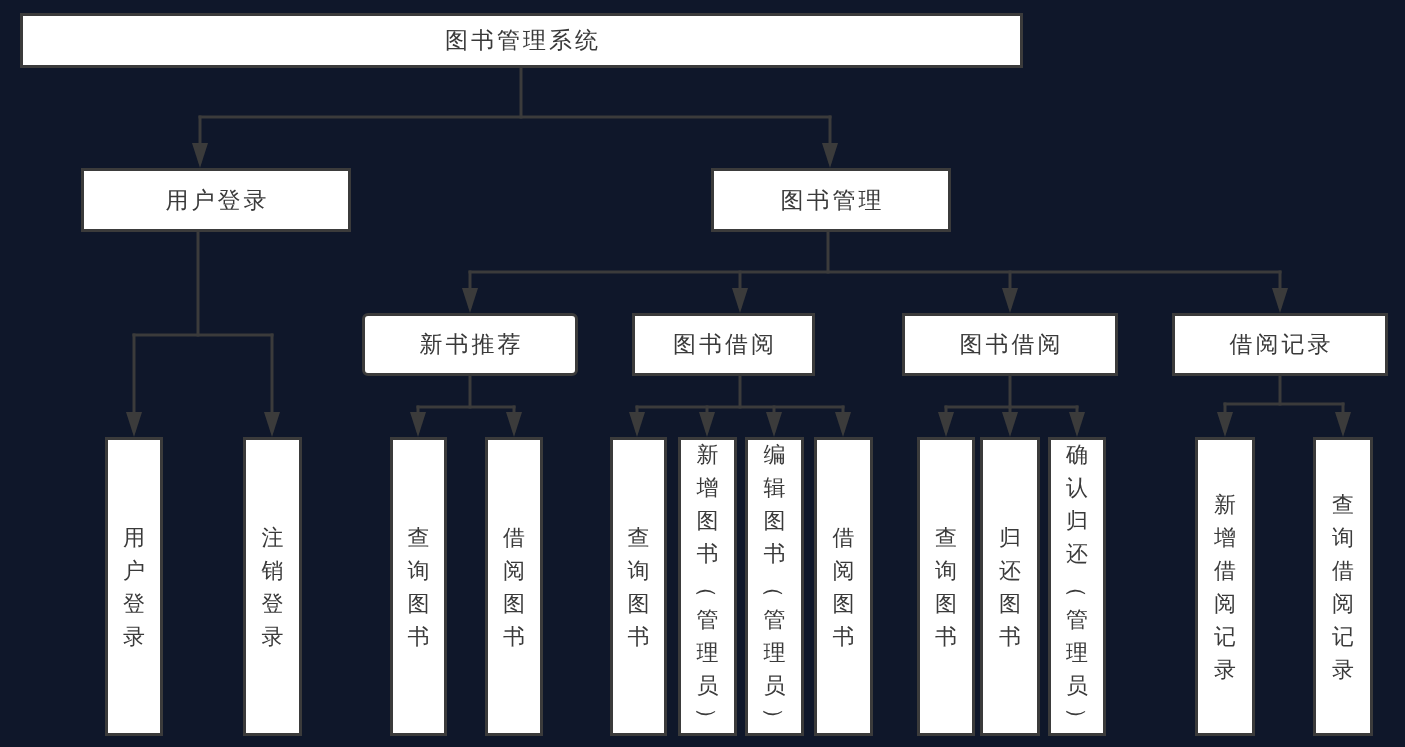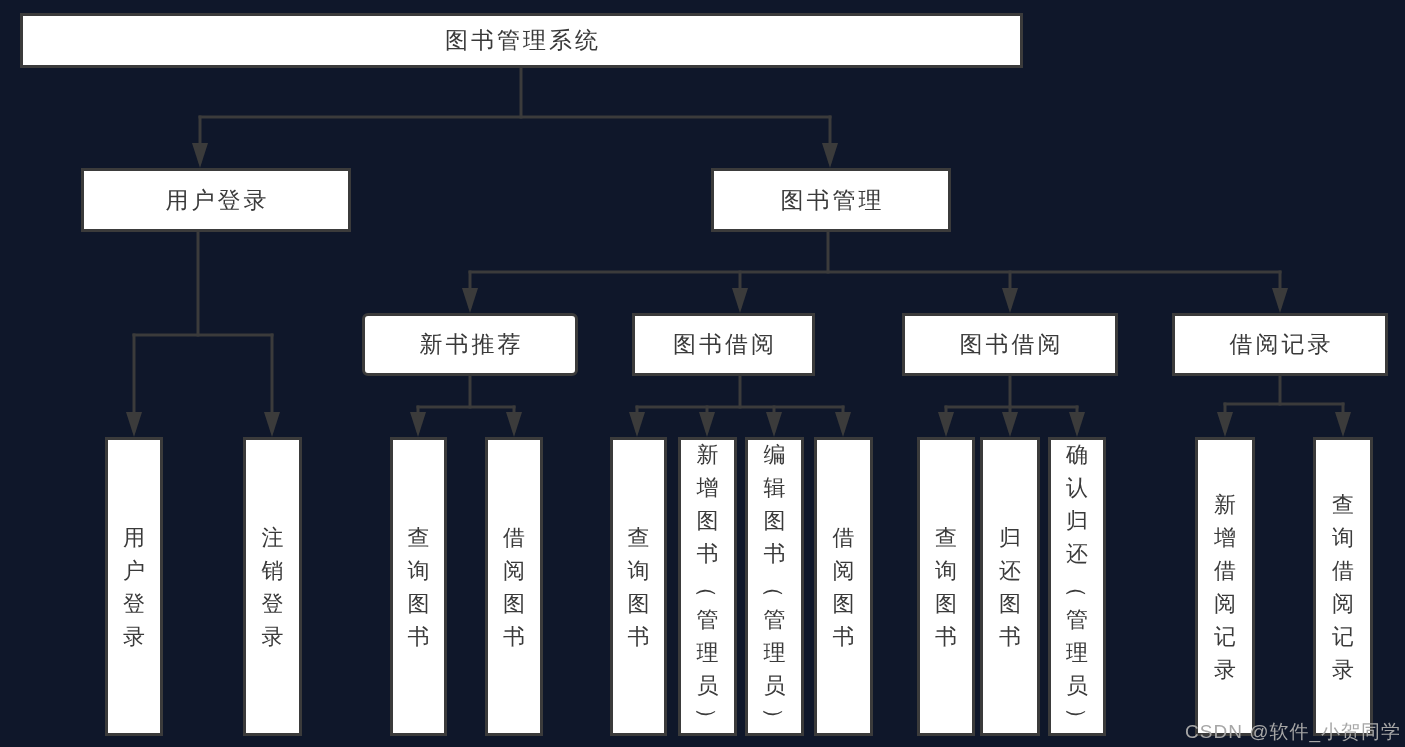--- a/index.html
+++ b/index.html
@@ -254,14 +254,13 @@
         <div class="label">
           <div class="vchar">查</div>
           <div class="vchar">询</div>
           <div class="vchar">借</div>
           <div class="vchar">阅</div>
           <div class="vchar">记</div>
           <div class="vchar">录</div>
         </div>
       </div>
     </div>
-  <div id="watermark" style="color: rgb(166, 166, 166);">CSDN @软件_小贺同学</div>
 </div>
 
 </body></html>

